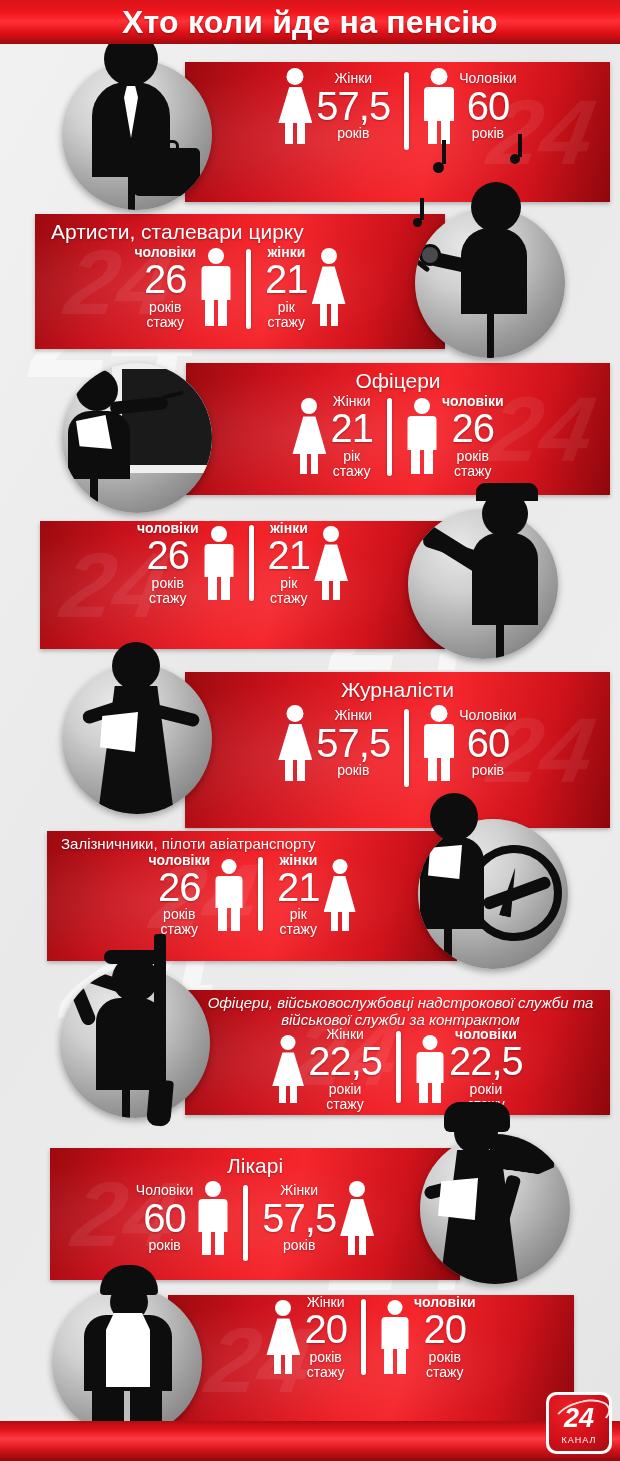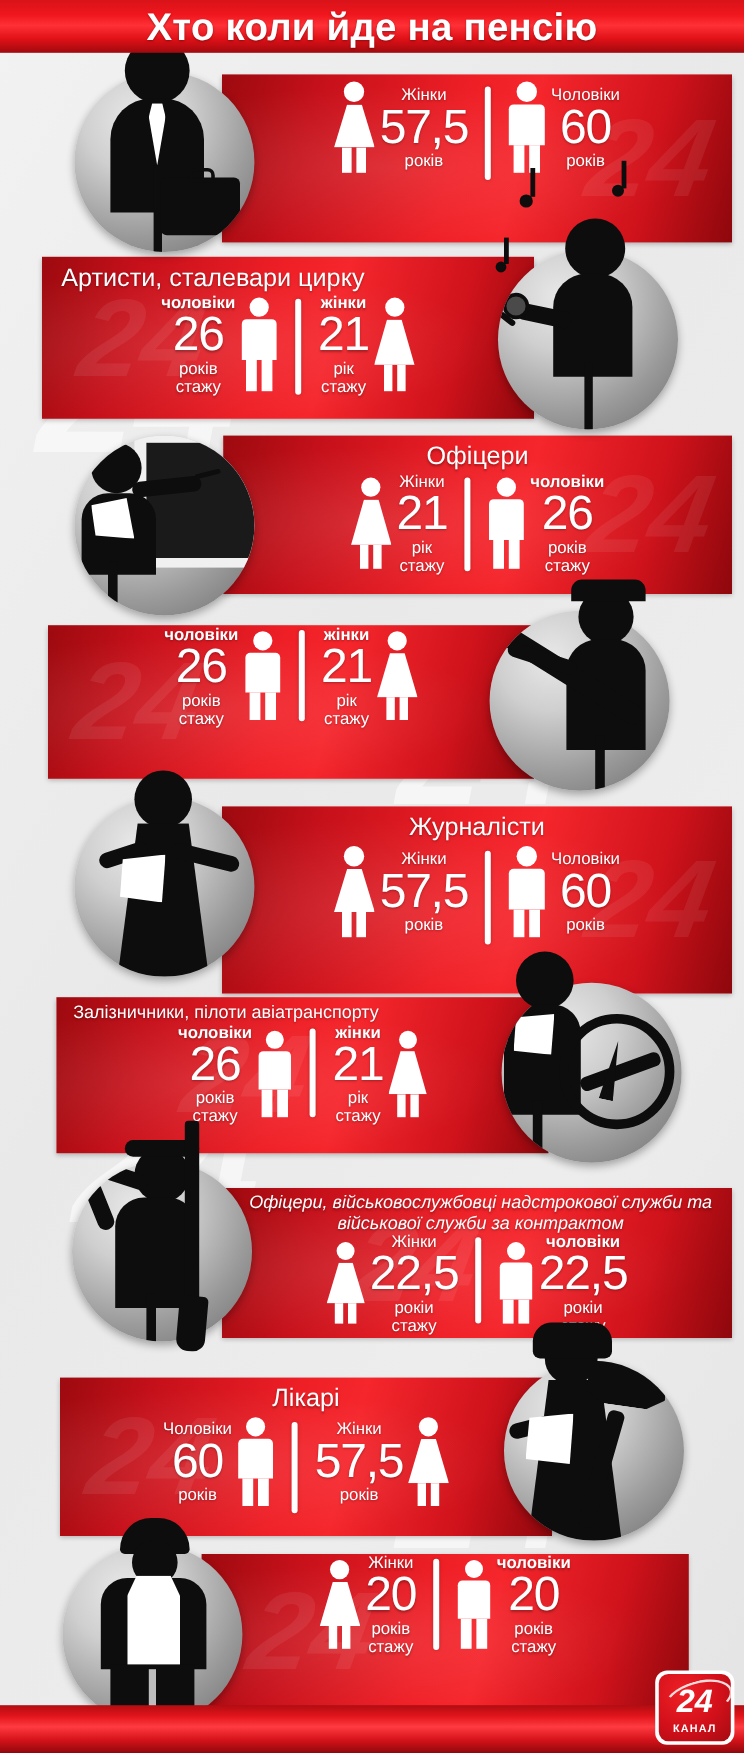--- a/index.html
+++ b/index.html
@@ -50,21 +50,21 @@
   .logo-swoosh {
     position: absolute; top: 6px; left: 4px; width: 58px; height: 30px;
     border: 2px solid rgba(255,255,255,.85); border-radius: 50%;
     border-bottom-color: transparent; border-left-color: transparent;
     transform: rotate(-16deg);
   }
   .logo-24 {
     color: #fff; font-size: 27px; font-weight: bold; font-style: italic;
     line-height: 1; margin-top: 4px;
   }
-  .logo-kanal { color:#fff; font-size: 9px; font-weight: bold; letter-spacing: 1px; margin-top: 3px; }
+  .logo-kanal { color:#fff; font-size: 9px; font-weight: normal; letter-spacing: 1px; margin-top: 3px; }
 
   
   .row { position: absolute; left: 0; width: 620px; }
   .bar {
     position: absolute; top: 0; height: 100%;
     background: linear-gradient(105deg,#9c0a0f 0%,#c5101a 18%,#ef1f26 46%,#f5262c 58%,#cf121b 82%,#8d070c 100%);
     box-shadow: 0 2px 4px rgba(0,0,0,.25);
     overflow: hidden;
   }
   .bar::after{

